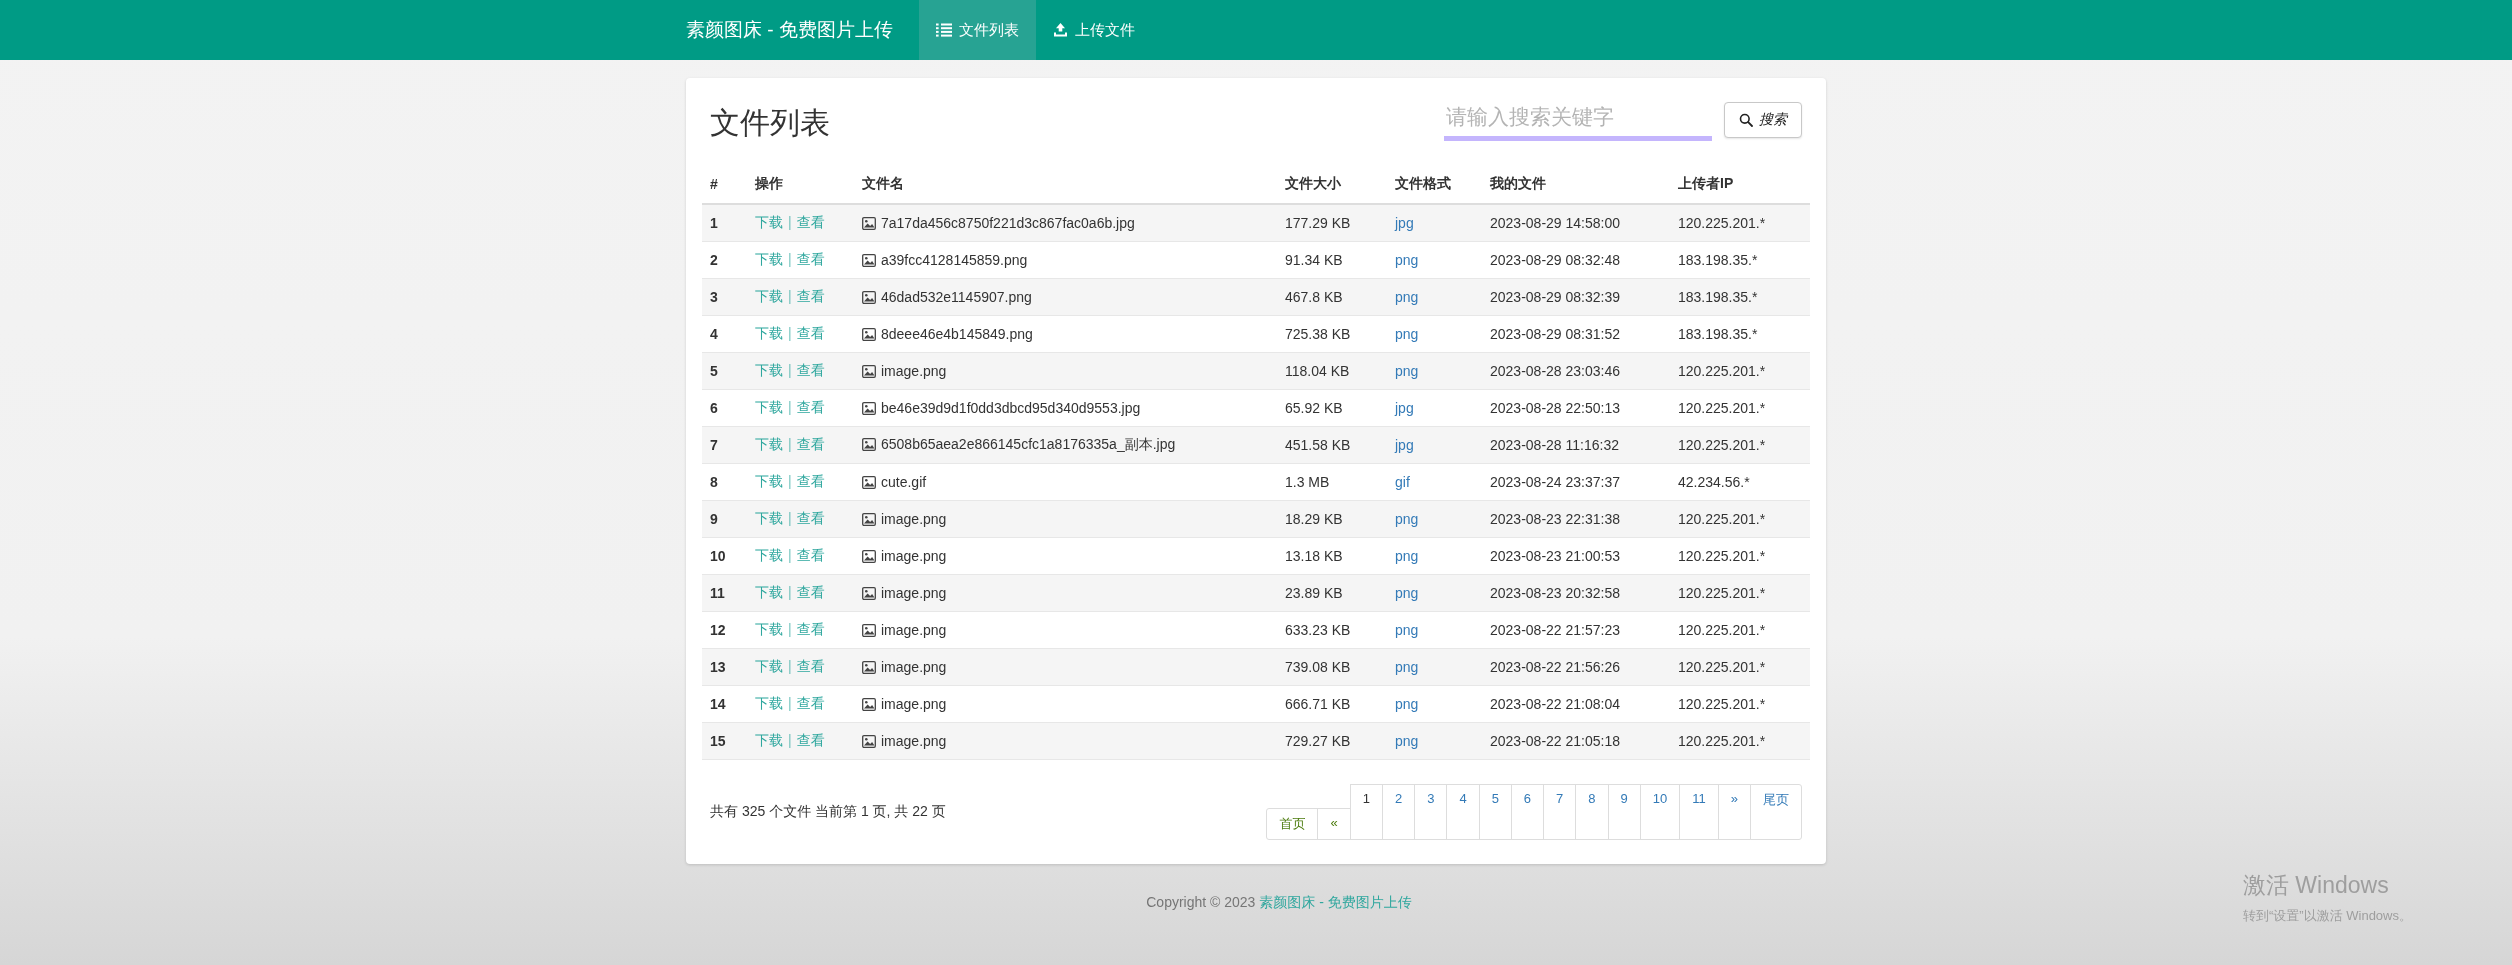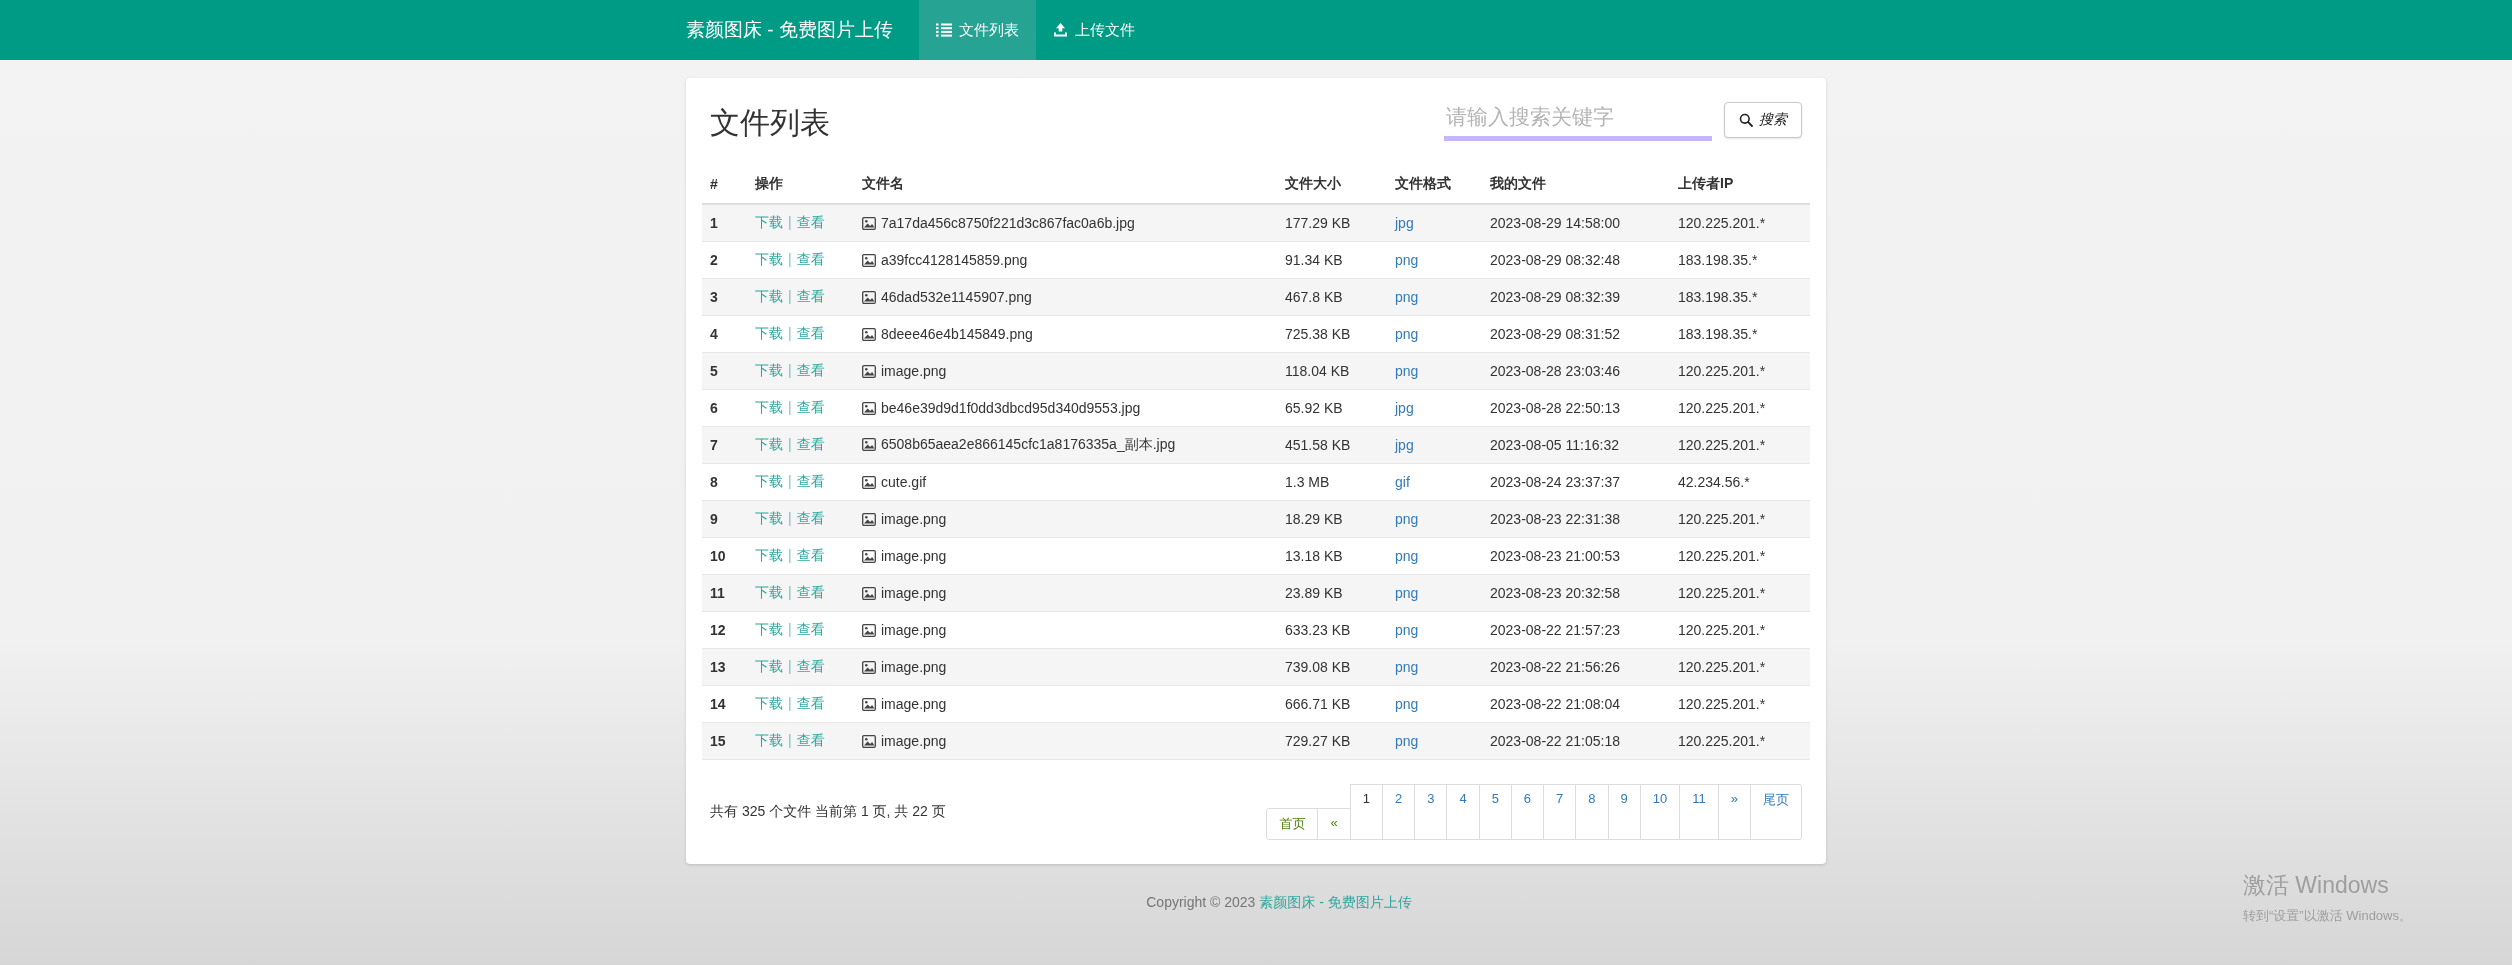--- a/index.html
+++ b/index.html
@@ -253,21 +253,21 @@
           <td class="col-act"><a class="act">下载</a><span class="sep">|</span><a class="act">查看</a></td>
           <td class="col-name"><span class="file-ico">
               <svg width="14" height="13" viewBox="0 0 14 13">
                 <rect x="0.7" y="0.7" width="12.6" height="11.6" rx="1.2" fill="none" stroke="#444" stroke-width="1.3"></rect>
                 <circle cx="4.3" cy="4.3" r="1.3" fill="#444"></circle>
                 <path d="M2 10.6 L5.6 6.4 L8.1 9 L10.1 6.9 L12.4 10.6 Z" fill="#444"></path>
               </svg>
             </span><span>6508b65aea2e866145cfc1a8176335a_副本.jpg</span></td>
           <td class="col-size">451.58 KB</td>
           <td class="col-fmt"><a class="fmt">jpg</a></td>
-          <td class="col-time">2023-08-05 11:16:32</td>
+          <td class="col-time">2023-08-28 11:16:32</td>
           <td class="col-ip">120.225.201.*</td>
         </tr>
         <tr>
           <td class="col-idx">8</td>
           <td class="col-act"><a class="act">下载</a><span class="sep">|</span><a class="act">查看</a></td>
           <td class="col-name"><span class="file-ico">
               <svg width="14" height="13" viewBox="0 0 14 13">
                 <rect x="0.7" y="0.7" width="12.6" height="11.6" rx="1.2" fill="none" stroke="#444" stroke-width="1.3"></rect>
                 <circle cx="4.3" cy="4.3" r="1.3" fill="#444"></circle>
                 <path d="M2 10.6 L5.6 6.4 L8.1 9 L10.1 6.9 L12.4 10.6 Z" fill="#444"></path>

